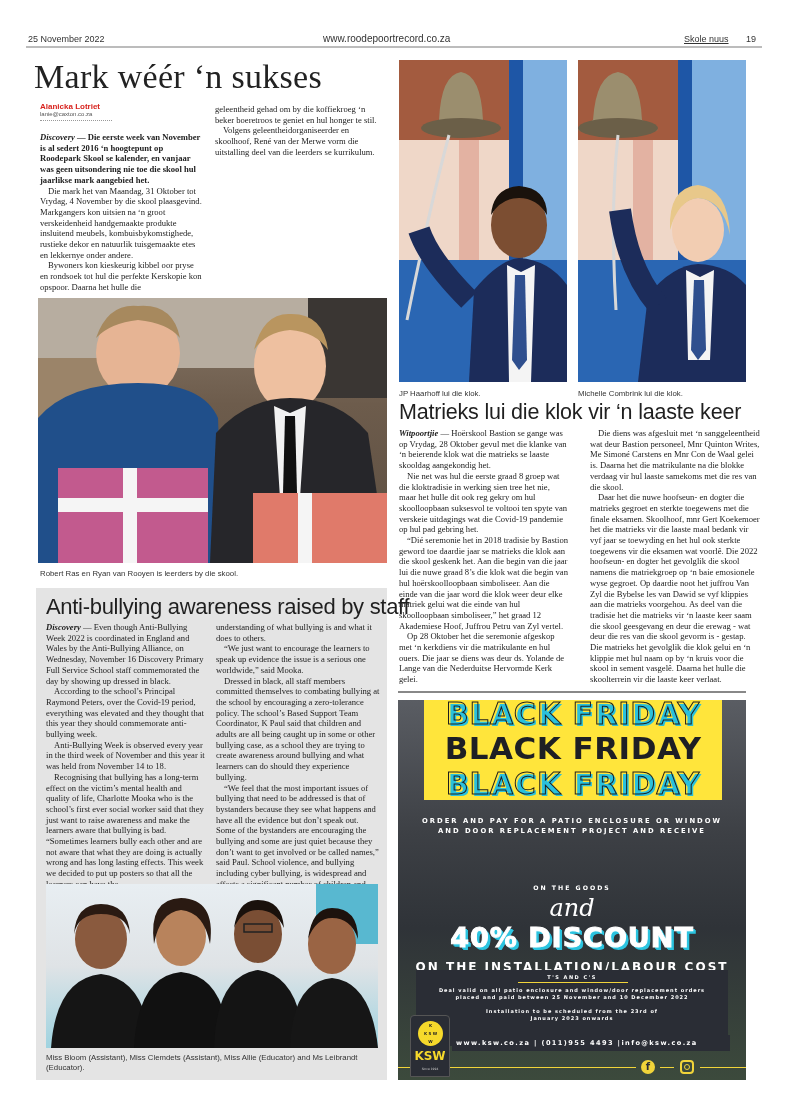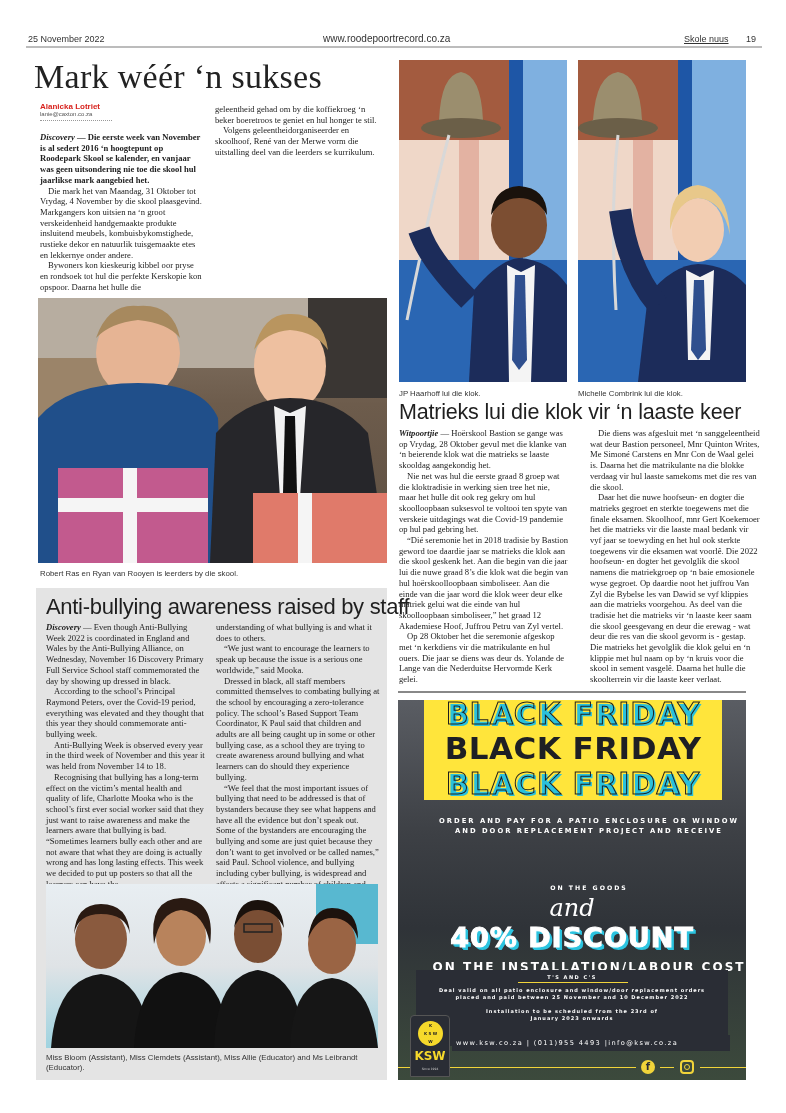--- a/index.html
+++ b/index.html
@@ -32,28 +32,28 @@
   .photo { overflow: hidden; }
 
   
   .graybox { left: 36px; top: 588px; width: 351px; height: 492px; background: #e4e4e4; }
 
   
   .ad { left: 398px; top: 700px; width: 348px; height: 380px; background: linear-gradient(180deg,#5a5d63 0%, #3d4045 35%, #2f3338 60%, #3c4a3c 100%); overflow: hidden; }
   .ad-banner { position: absolute; left: 26px; top: 0; width: 298px; height: 100px; background: #ffe53b; }
   .bf-ghost { position: absolute; left: 0; width: 100%; text-align: center; font-family: "DejaVu Sans", sans-serif; font-weight: bold; font-size: 30px; color: transparent; -webkit-text-stroke: 1px #1d1d1d; letter-spacing: 1px; text-shadow: 2px 2px 0 #29c0dc; }
   .bf-main { position: absolute; left: 0; top: 30px; width: 100%; text-align: center; font-family: "DejaVu Sans", sans-serif; font-weight: bold; font-size: 31px; color: #1e1f24; letter-spacing: 0.5px; }
-  .ad-small { position: absolute; left: 0; width: 100%; text-align: center; font-family: "DejaVu Sans", sans-serif; font-weight: bold; color: #ffffff; letter-spacing: 2px; margin-left: 17px; }
+  .ad-small { position: absolute; left: 0; width: 100%; text-align: center; font-family: "DejaVu Sans", sans-serif; font-weight: bold; color: #ffffff; letter-spacing: 2px; }
   .ad-disc { position: absolute; left: 0; width: 100%; text-align: center; font-family: "DejaVu Sans", sans-serif; font-weight: bold; font-size: 27px; color: #ffffff; -webkit-text-stroke: 1px #ffffff; text-shadow: 2px 2px 0 #2bc4e0, 3px 3px 0 #2bc4e0; letter-spacing: 1px; }
   .ad-and { position: absolute; left: 0; width: 100%; text-align: center; font-family: "DejaVu Serif", serif; font-style: italic; font-size: 24px; color: #ffffff; }
   .ad-terms { position: absolute; left: 18px; top: 250px; width: 312px; height: 76px; background: #2a2d35; }
   .ad-terms .ttl { position: absolute; top: 4px; width: 100%; text-align: center; font-family: "DejaVu Sans", sans-serif; font-weight: bold; font-size: 5px; letter-spacing: 1.5px; color: #fff; }
   .ad-terms .ul { position: absolute; top: 12px; left: 102px; width: 110px; height: 1px; background: #f1d43a; }
   .ad-terms .txt { position: absolute; left: 0; width: 100%; text-align: center; font-family: "DejaVu Sans", sans-serif; font-weight: bold; font-size: 5px; line-height: 7px; letter-spacing: 1px; color: #fff; }
-  .ad-contact { position: absolute; left: 54px; top: 335px; width: 278px; height: 16px; background: #2a2d35; color: #fff; font-family: "DejaVu Sans", sans-serif; font-weight: normal; font-size: 6.6px; letter-spacing: 1.4px; line-height: 16px; padding-left: 4px; }
+  .ad-contact { position: absolute; left: 54px; top: 335px; width: 278px; height: 16px; background: #2a2d35; color: #fff; font-family: "DejaVu Sans", sans-serif; font-weight: bold; font-size: 6.6px; letter-spacing: 1.4px; line-height: 16px; padding-left: 4px; }
   .ad-yline { position: absolute; height: 1px; background: #f1d43a; top: 367px; }
   .ad-logo { position: absolute; left: 12px; top: 315px; width: 40px; height: 62px; background: #2a2d35; border: 1px solid #555; border-radius: 4px 4px 0 0; }
   .ad-logo .circ { position: absolute; left: 7px; top: 5px; width: 25px; height: 25px; border-radius: 50%; background: #f6d92b; color: #222; font-family: "DejaVu Sans", sans-serif; font-size: 4px; font-weight: bold; text-align: center; line-height: 8px; padding-top: 1px; }
   .ad-logo .ksw { position: absolute; left: 0; top: 33px; width: 100%; text-align: center; font-family: "DejaVu Sans", sans-serif; font-weight: bold; font-size: 12px; color: #f6d92b; }
   .ad-logo .since { position: absolute; left: 0; top: 51px; width: 100%; text-align: center; font-family: "DejaVu Sans", sans-serif; font-size: 3px; color: #ccc; }
   .ad-social { position: absolute; top: 360px; width: 14px; height: 14px; border-radius: 50%; background: #f1d43a; color: #2a2d35; font-family: "DejaVu Sans", sans-serif; font-weight: bold; font-size: 10px; text-align: center; line-height: 14px; }
   .ad-insta { position: absolute; top: 360px; width: 14px; height: 14px; border: 2px solid #f1d43a; border-radius: 4px; }
   .ad-insta::after { content: ""; position: absolute; left: 2px; top: 2px; width: 6px; height: 6px; border: 1.5px solid #f1d43a; border-radius: 50%; box-sizing: border-box; }
 
   .sep-rule { left: 398px; top: 691px; width: 348px; height: 2px; background: #888; }
@@ -116,21 +116,21 @@
 
 <div class="abs col" style="left:46px; top:622px; width:160px;">
   <p class="first"><em>Discovery</em><span> — Even though Anti-Bullying Week 2022 is coordinated in England and Wales by the Anti-Bullying Alliance, on Wednesday, November 16 Discovery Primary Full Service School staff commemorated the day by showing up dressed in black.</span></p>
   <p>According to the school’s Principal Raymond Peters, over the Covid-19 period, everything was elevated and they thought that this year they should commemorate anti-bullying week.</p>
   <p>Anti-Bullying Week is observed every year in the third week of November and this year it was held from November 14 to 18.</p>
   <p>Recognising that bullying has a long-term effect on the victim’s mental health and quality of life, Charlotte Mooka who is the school’s first ever social worker said that they just want to raise awareness and make the learners aware that bullying is bad. “Sometimes learners bully each other and are not aware that what they are doing is actually wrong and has long lasting effects. This week we decided to put up posters so that all the learners can have the</p>
 </div>
 
 <div class="abs col" style="left:216px; top:622px; width:164px;">
   <p class="first">understanding of what bullying is and what it does to others.</p>
-  <p>“We just want to encourage the learners to speak up because the issue is a serious one worldwide,” said Mooka.</p>
+  <p>“We just want to encourage the learners to speak up evidence the issue is a serious one worldwide,” said Mooka.</p>
   <p>Dressed in black, all staff members committed themselves to combating bullying at the school by encouraging a zero-tolerance policy. The school’s Based Support Team Coordinator, K Paul said that children and adults are all being caught up in some or other bullying case, as a school they are trying to create awareness around bullying and what learners can do should they experience bullying.</p>
   <p>“We feel that the most important issues of bullying that need to be addressed is that of bystanders because they see what happens and have all the evidence but don’t speak out. Some of the bystanders are encouraging the bullying and some are just quiet because they don’t want to get involved or be called names,” said Paul. School violence, and bullying including cyber bullying, is widespread and affects a significant number of children and adolescents.</p>
 </div>
 
 <div class="abs photo" style="left:46px; top:884px; width:332px; height:164px; background:linear-gradient(180deg,#e8eef2 0%,#dfe3e6 50%,#9fd3e0 100%);">
   <svg width="332" height="164" viewBox="0 0 332 164">
     <rect x="270" y="0" width="62" height="60" fill="#58b8d0"></rect>
 
     <ellipse cx="55" cy="55" rx="26" ry="30" fill="#8a5a3e"></ellipse>
     <path d="M28 50 Q30 20 55 20 Q82 20 84 50 Q80 30 55 30 Q32 30 28 50Z" fill="#2a1a12"></path>

